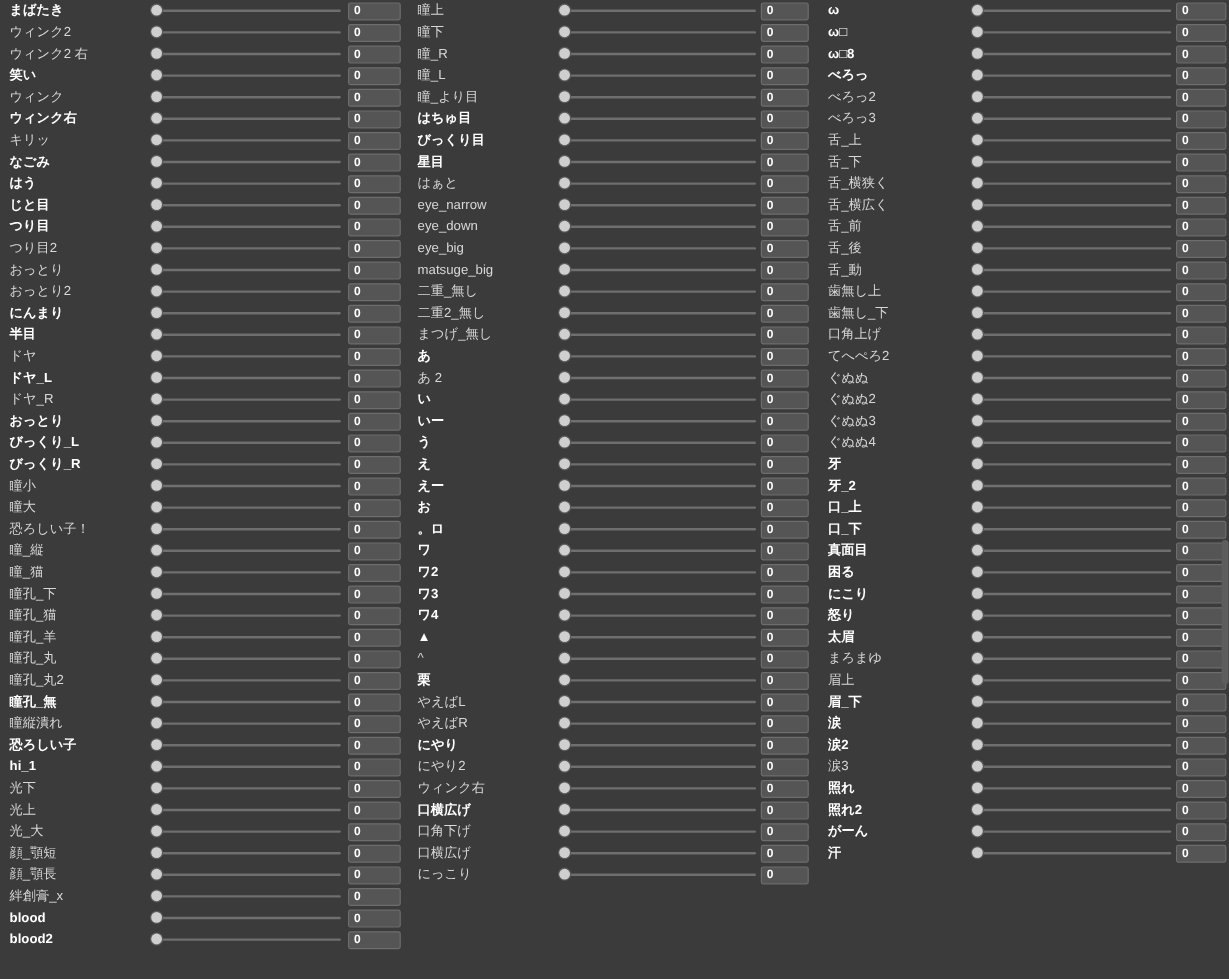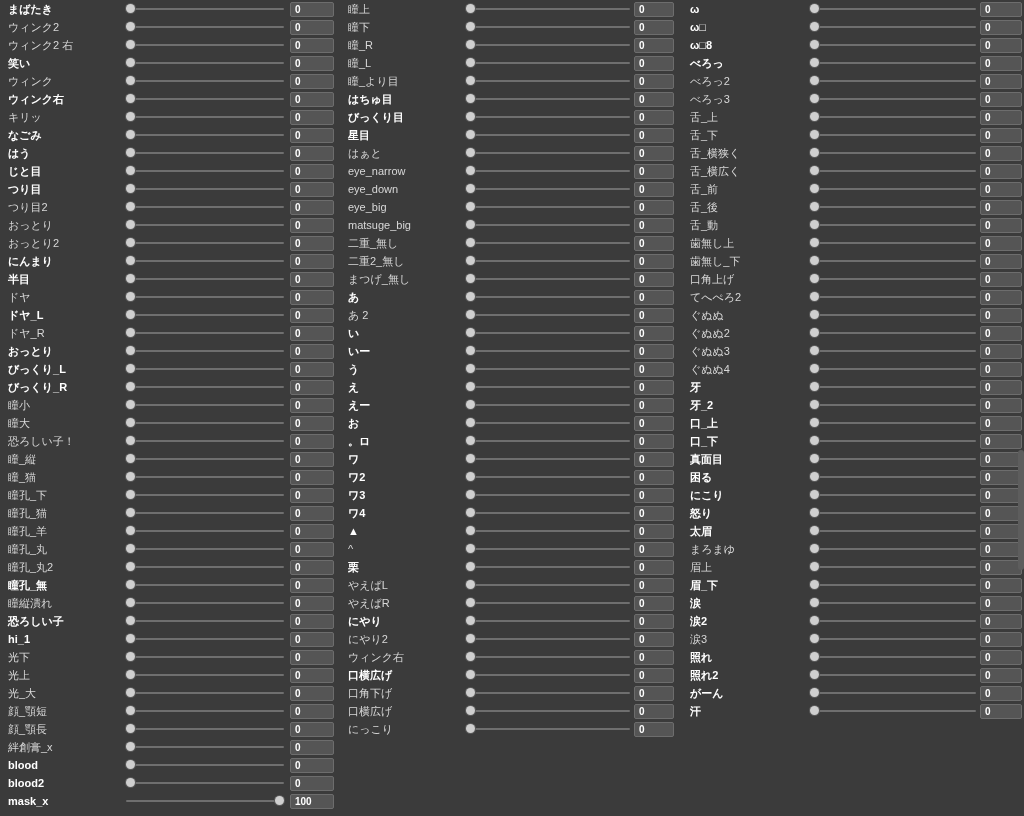--- a/index.html
+++ b/index.html
@@ -469,28 +469,20 @@
         <div class="valuebox">0</div>
       </div>
       <div class="row">
         <div class="label bold">blood2</div>
         <div class="slider">
           <div class="track"></div>
           <div class="knob" style="left: calc(0% + 0px);"></div>
         </div>
         <div class="valuebox">0</div>
       </div>
-      <div class="row">
-        <div class="label bold">mask_x</div>
-        <div class="slider">
-          <div class="track"></div>
-          <div class="knob" style="left: calc(100% - 9px);"></div>
-        </div>
-        <div class="valuebox">100</div>
-      </div>
     </div>
   <div class="column col-2">
       <div class="row">
         <div class="label">瞳上</div>
         <div class="slider">
           <div class="track"></div>
           <div class="knob" style="left: calc(0% + 0px);"></div>
         </div>
         <div class="valuebox">0</div>
       </div>

